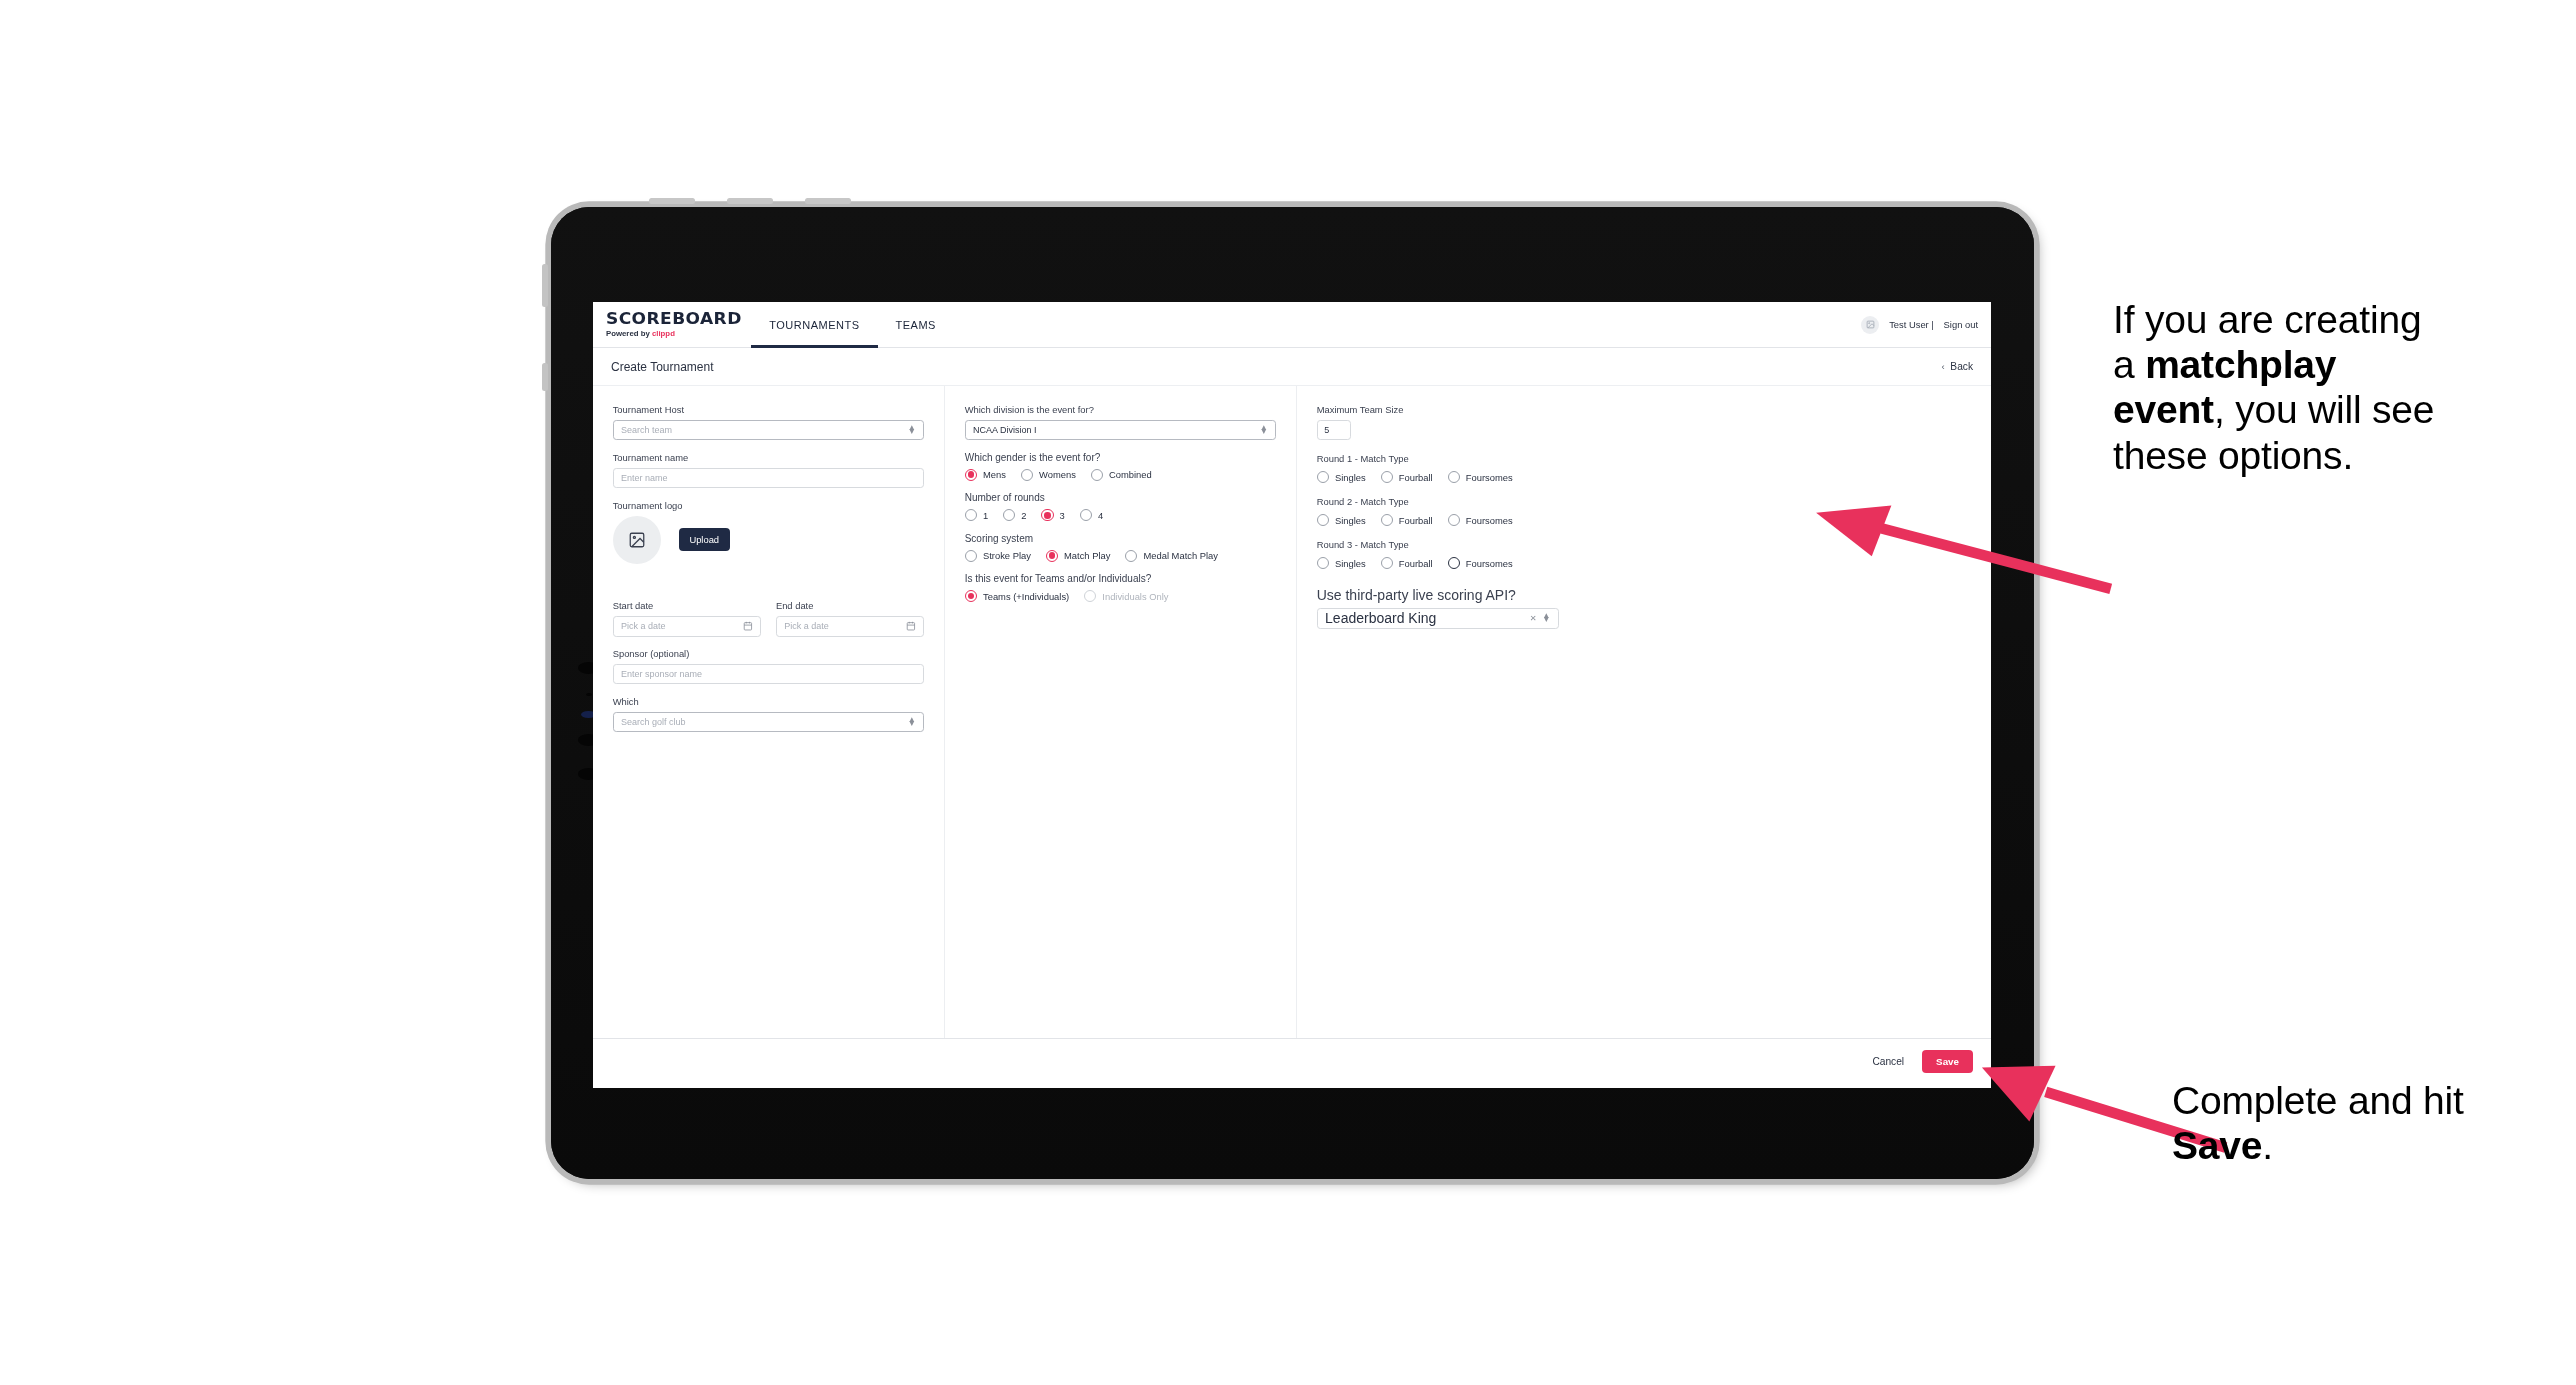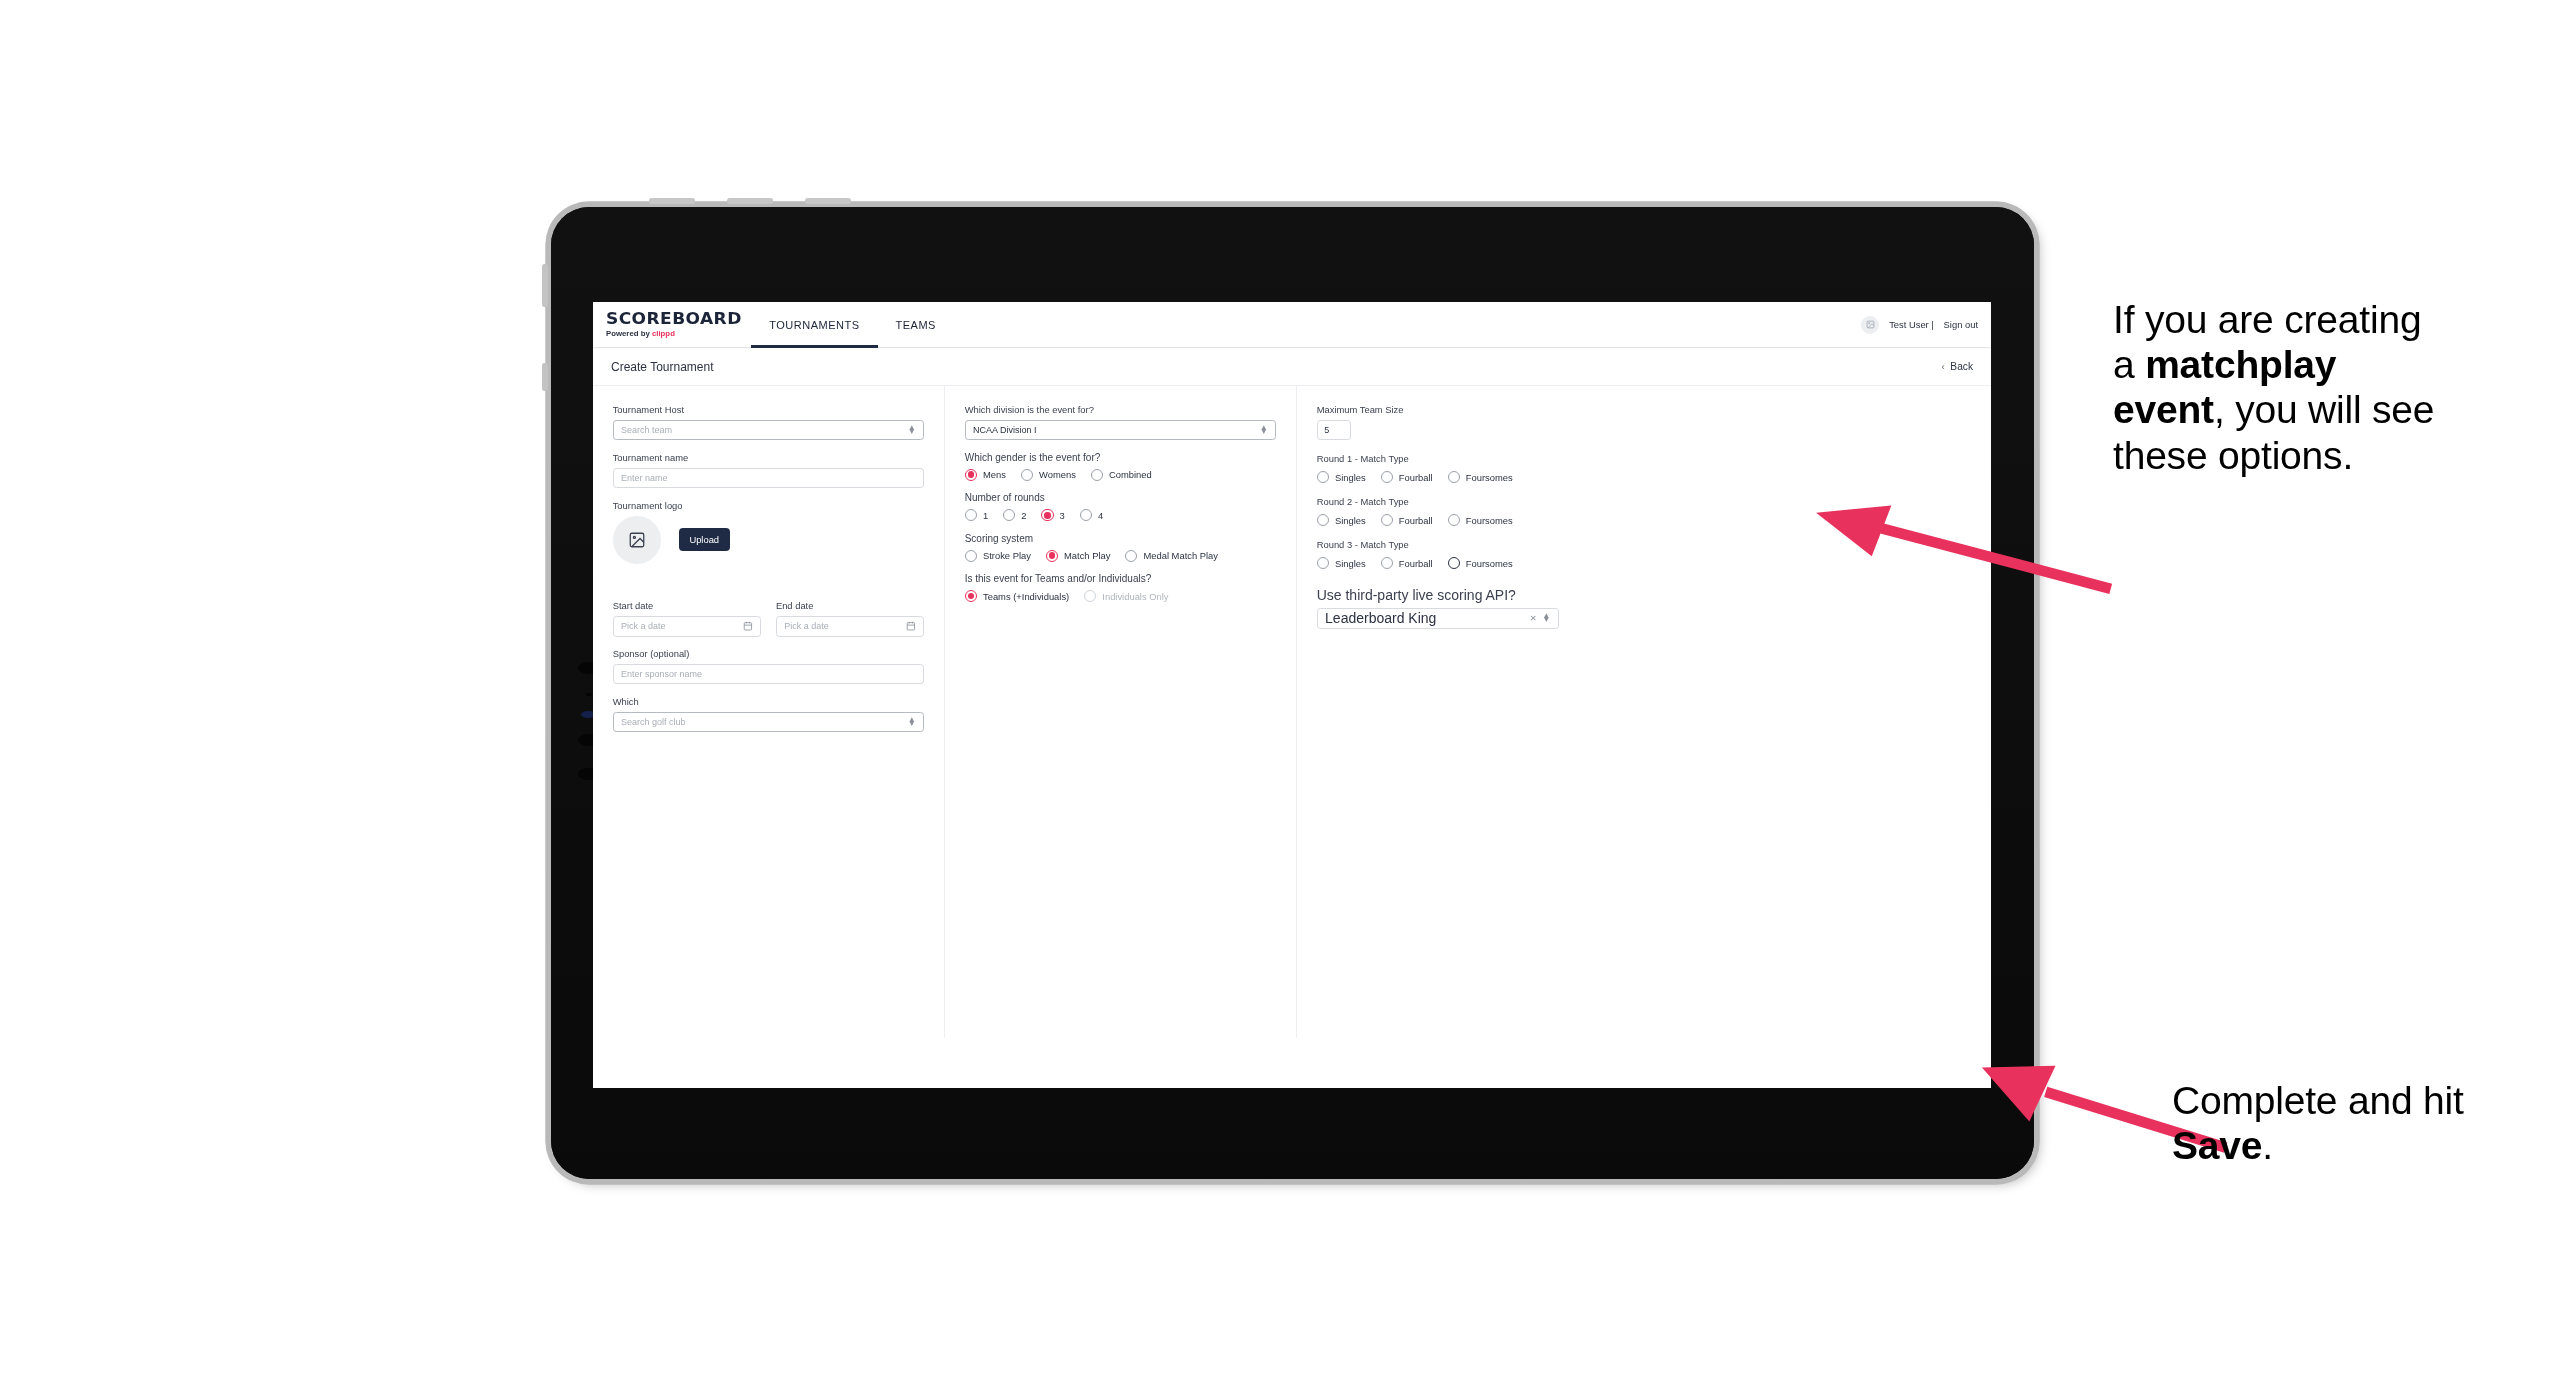--- a/index.html
+++ b/index.html
@@ -439,20 +439,24 @@
         <div class="input soft" style="width:242px;">
           <span style="font-size:14px">Leaderboard King</span>
           <span class="right-ico">
             <span style="font-size:8.2px">✕</span>
             <span class="stepper">▲<br>▼</span>
           </span>
         </div>
       </div>
     </div>
 
+    <div class="app-foot">
+      <div class="btn-cancel">Cancel</div>
+      <div class="btn-save">Save</div>
+    </div>
   </div>
 
   <svg class="arrow" style="left:1803px; top:492px; width:311px; height:107px;" viewBox="0 0 380 130">
     <path d="M376 118 L96 44" stroke="#e8315c" stroke-width="13" fill="none"></path>
     <path d="M16 25 L108 16 L84 78 Z" fill="#e8315c"></path>
   </svg>
 
   <svg class="arrow" style="left:1959px; top:1041px; width:270px; height:115px;" viewBox="0 0 330 140">
     <path d="M326 130 L106 62" stroke="#e8315c" stroke-width="13" fill="none"></path>
     <path d="M28 32 L118 30 L86 98 Z" fill="#e8315c"></path>

